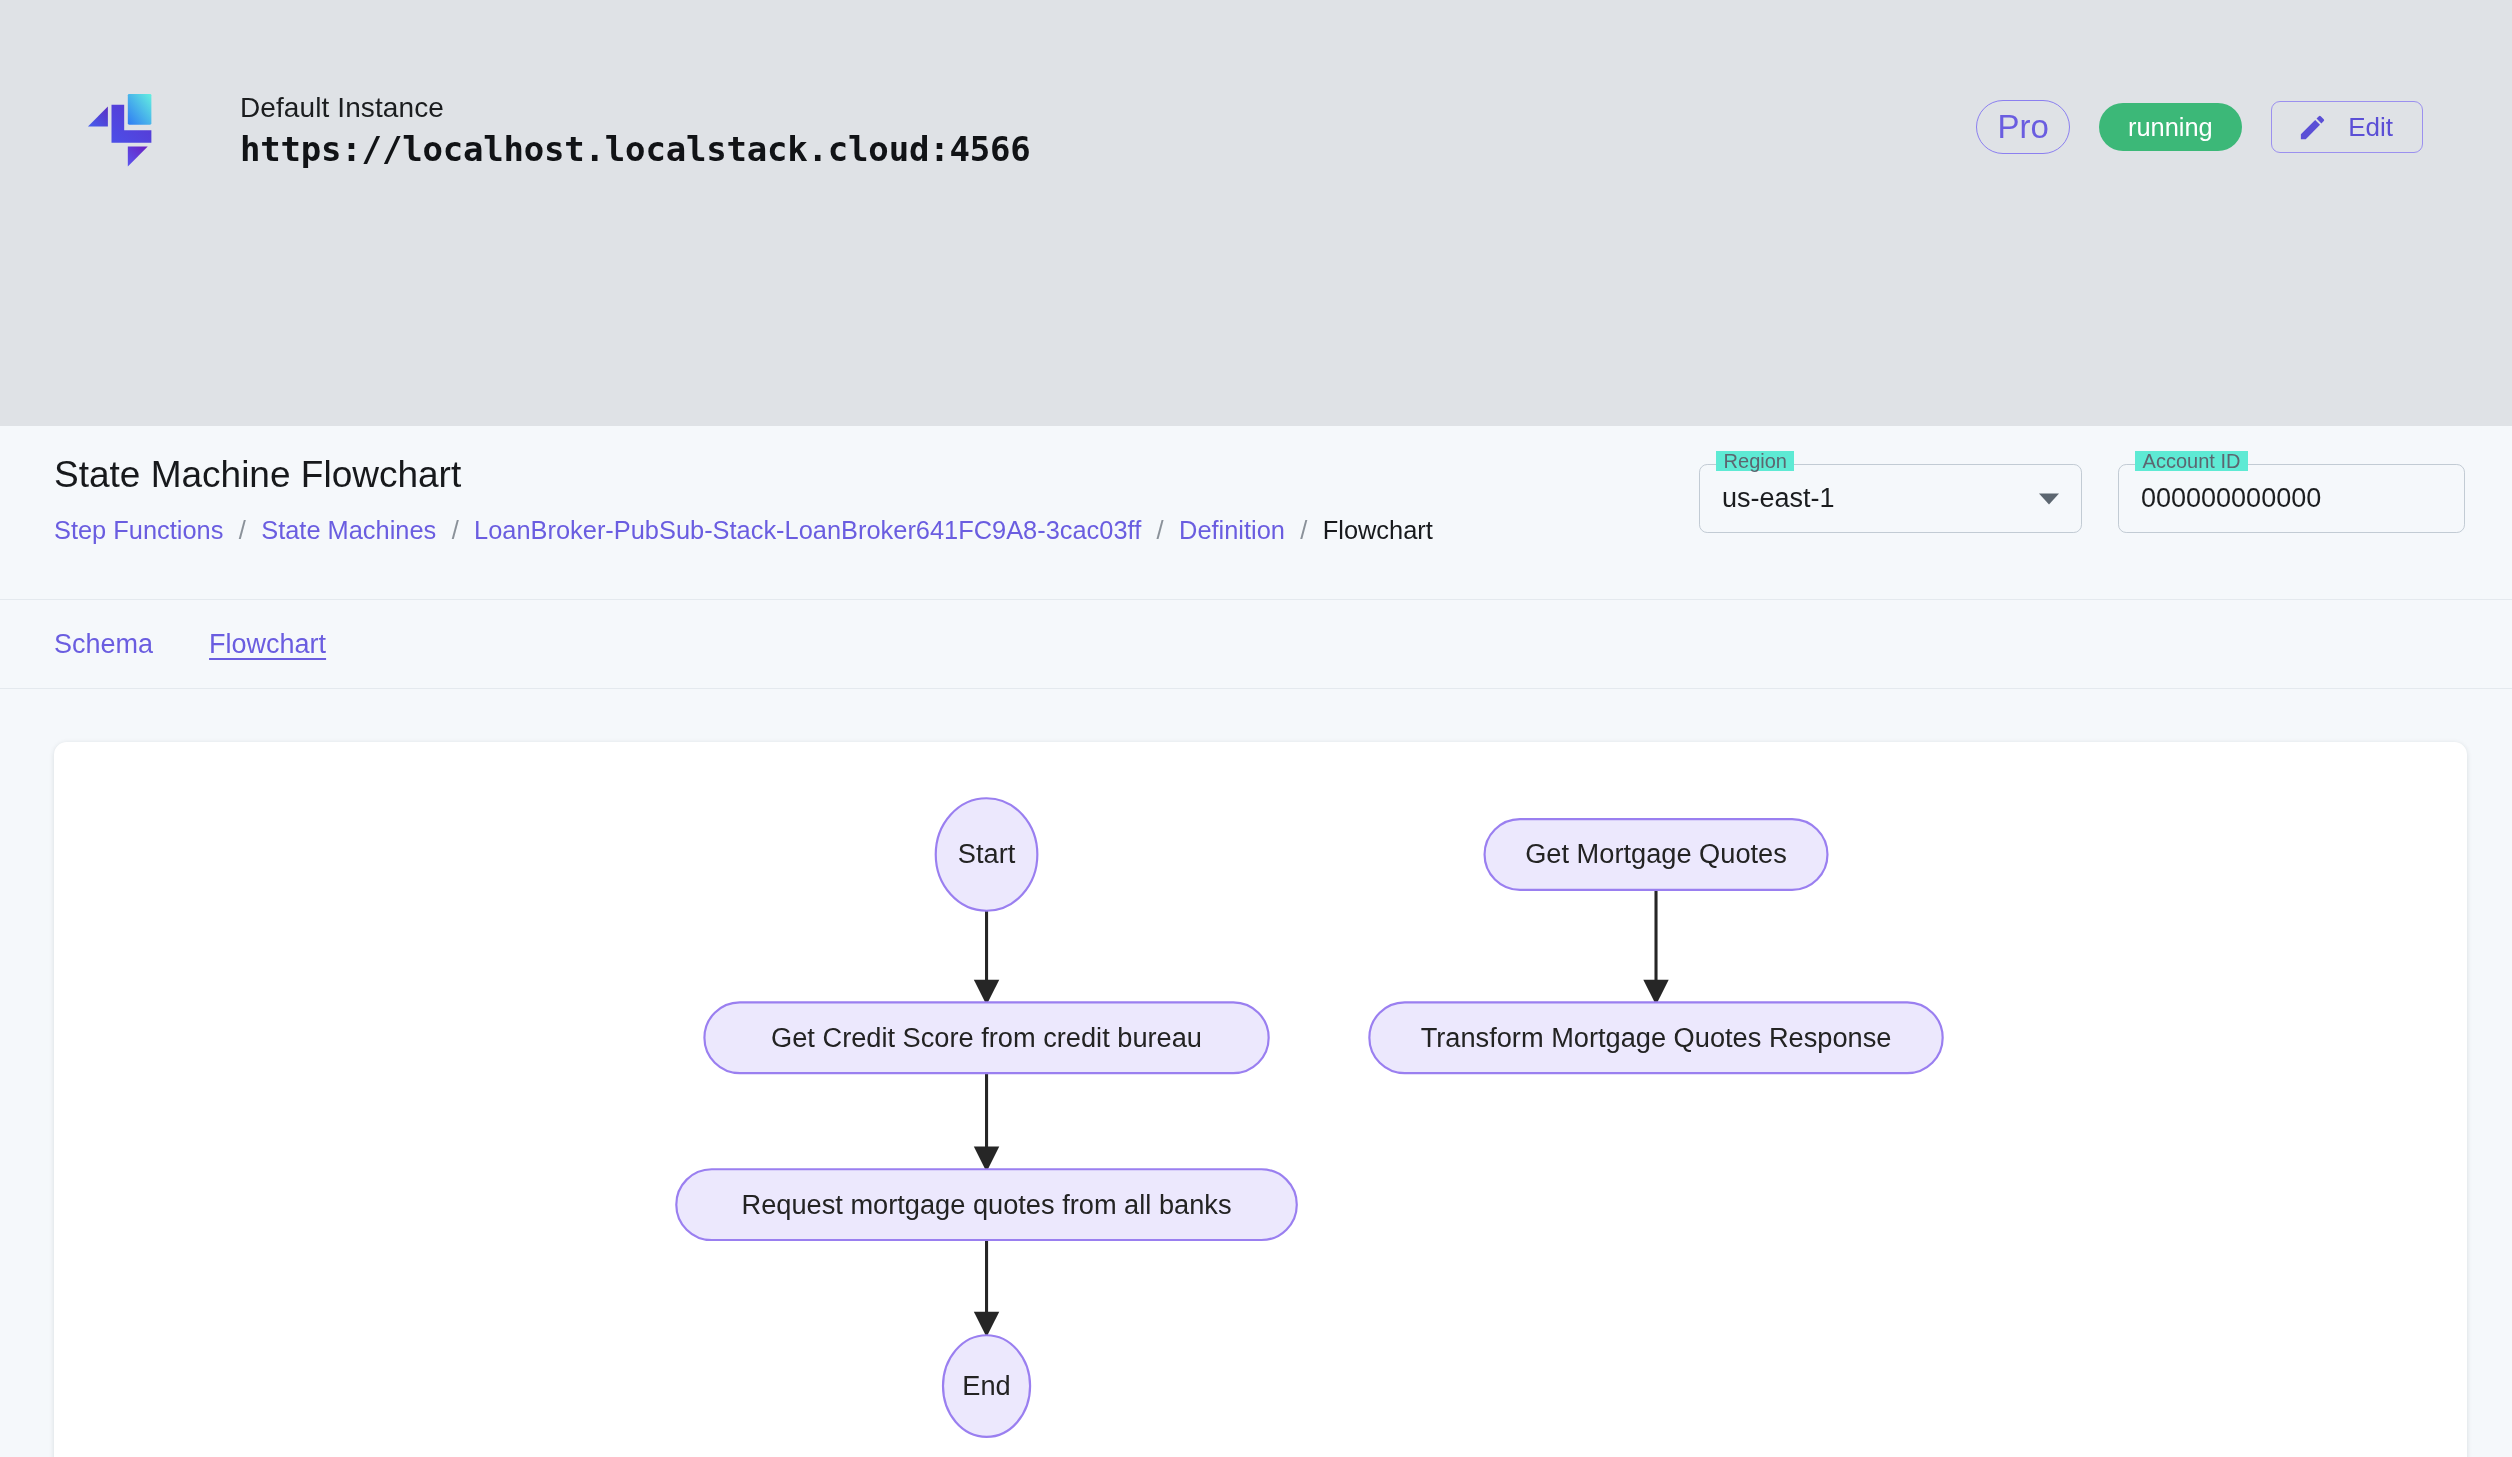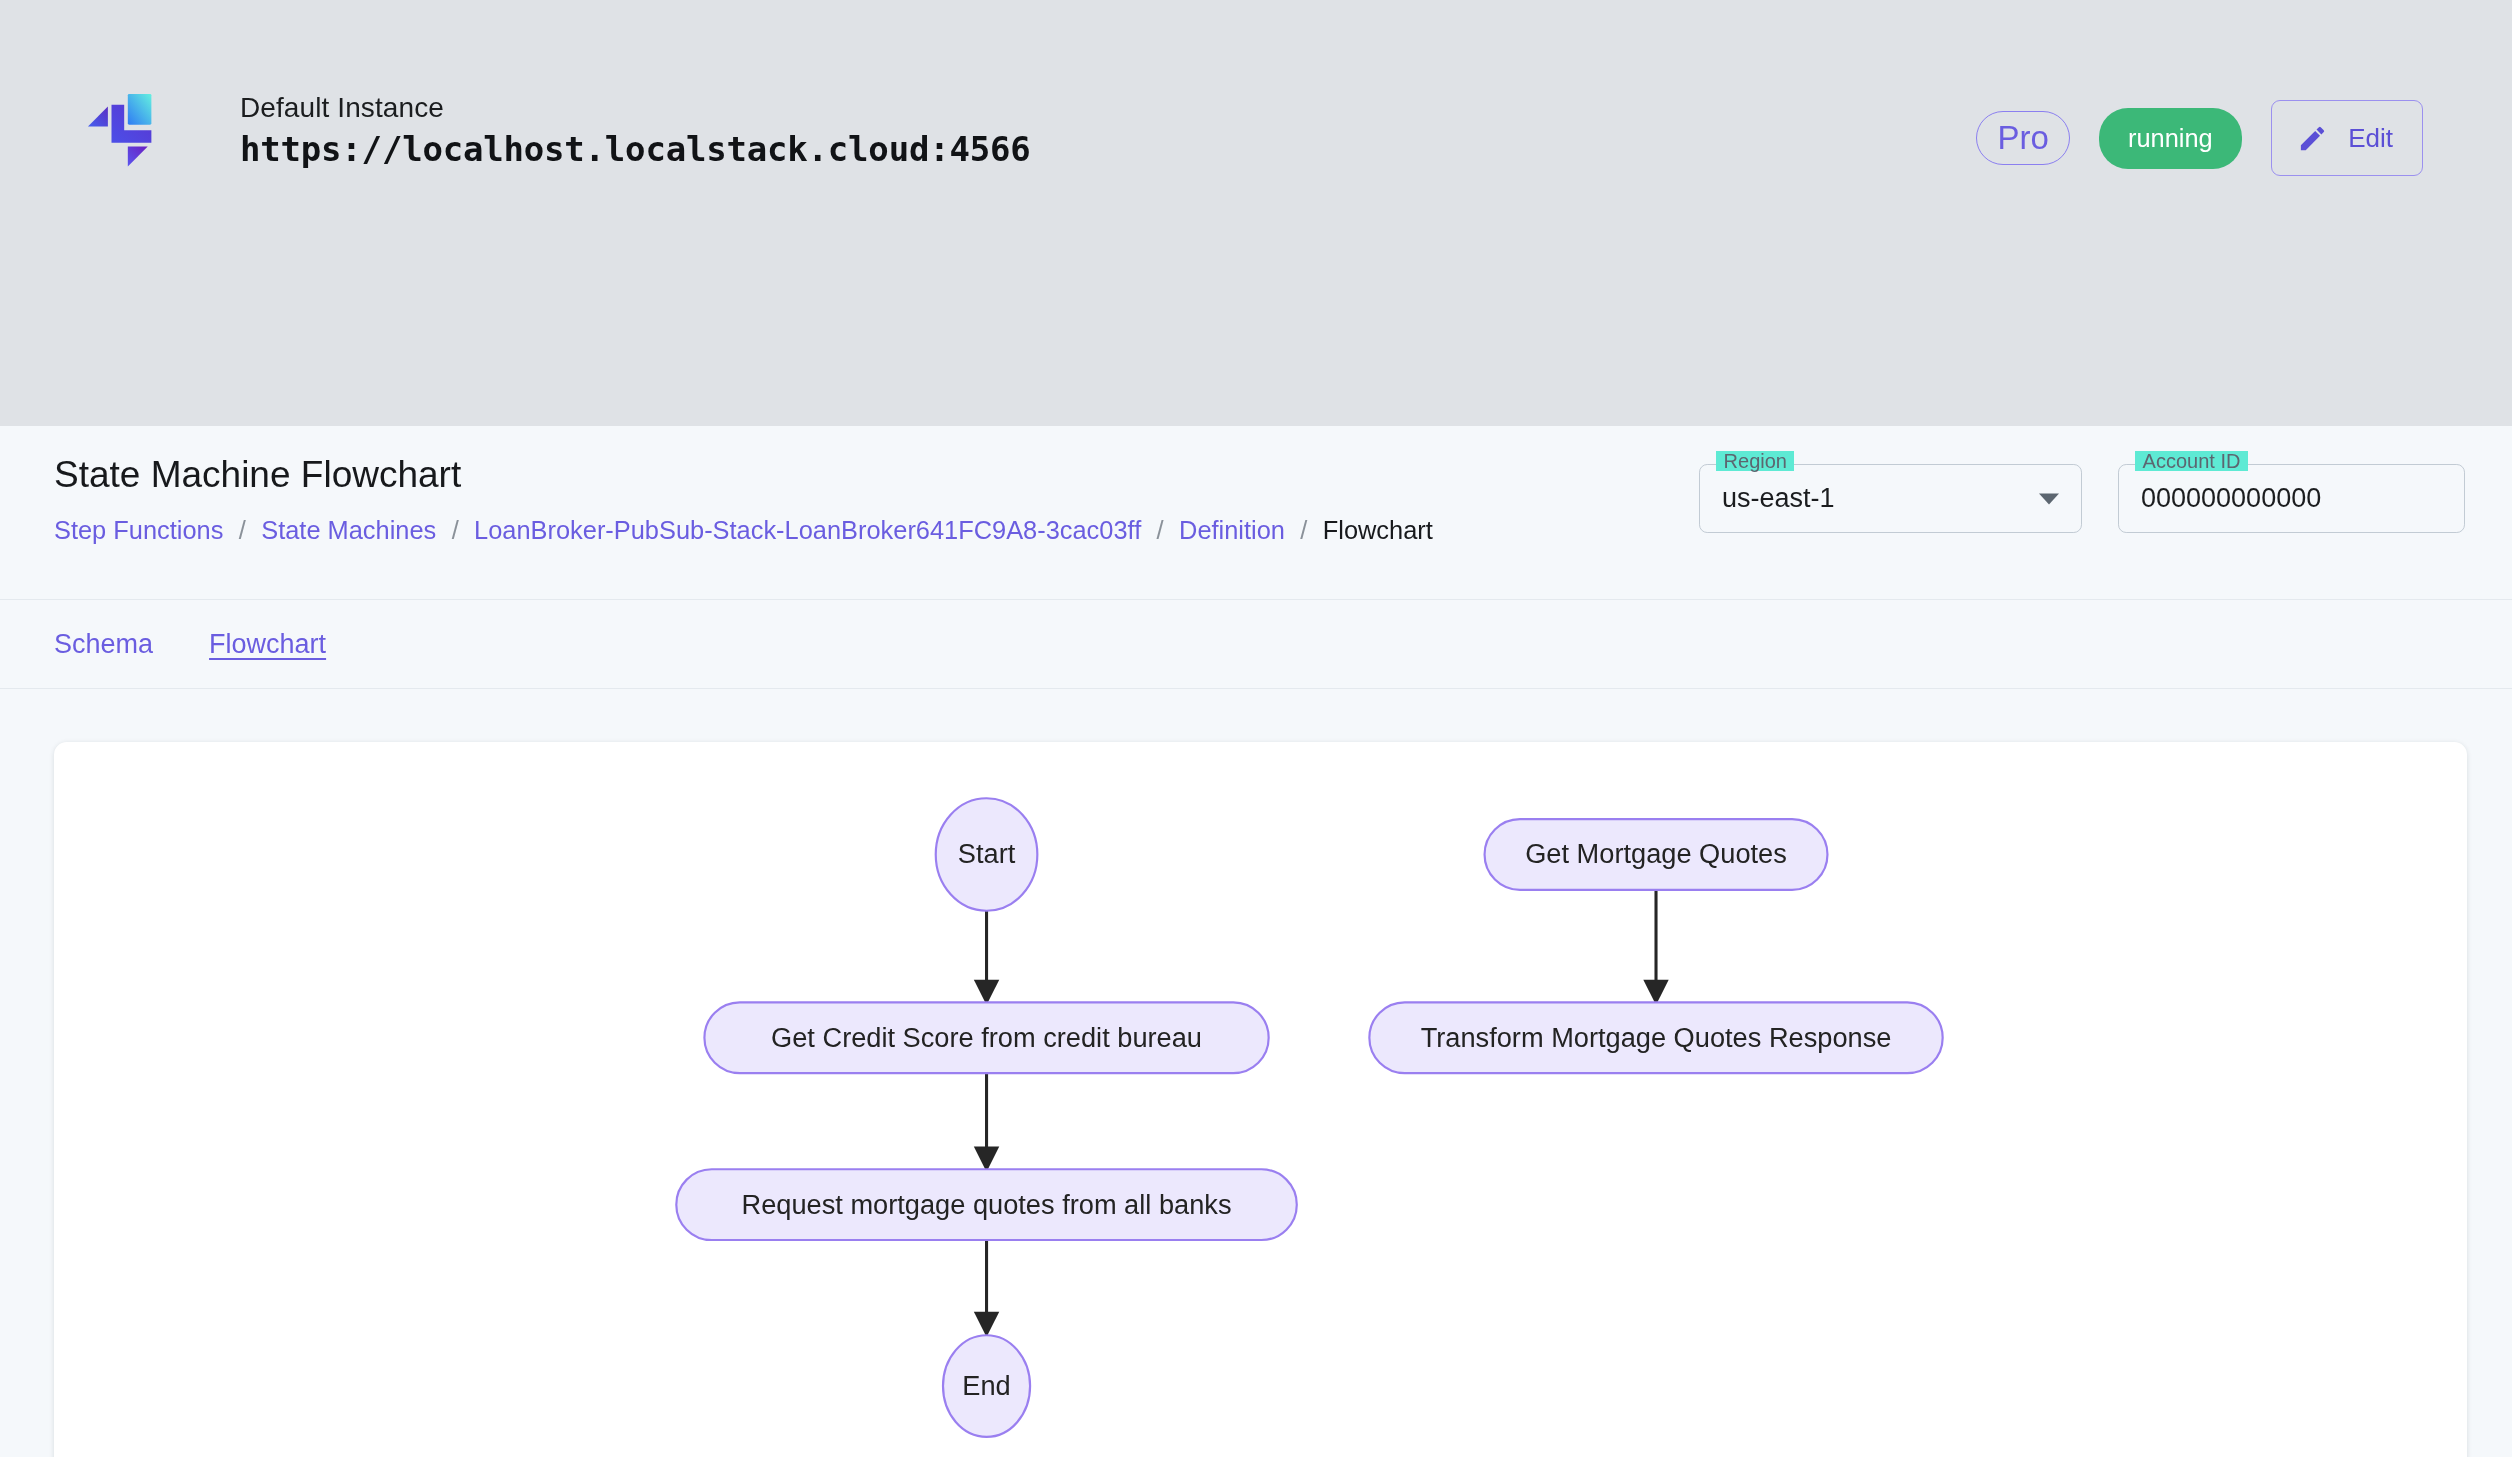--- a/index.html
+++ b/index.html
@@ -85,33 +85,33 @@
     font-size: 33px;
     display: flex;
     align-items: center;
     justify-content: center;
     padding: 8px 20px;
     background: transparent;
   }
 
   .status-pill {
     min-width: 143px;
-    height: 61px;
+    height: 48px;
     border-radius: 29px;
     background: #3cb878;
     color: #ffffff;
     font-size: 25.4px;
     display: flex;
     align-items: center;
     justify-content: center;
     padding: 0 23.6px;
   }
 
   .edit-btn {
-    height: 76px;
+    height: 52px;
     border-radius: 9px;
     border: 1.8px solid #9b90ef;
     background: transparent;
     color: #5b4fd6;
     font-size: 26px;
     display: flex;
     align-items: center;
     gap: 20px;
     padding: 0 29px 0 25.4px;
     cursor: pointer;

